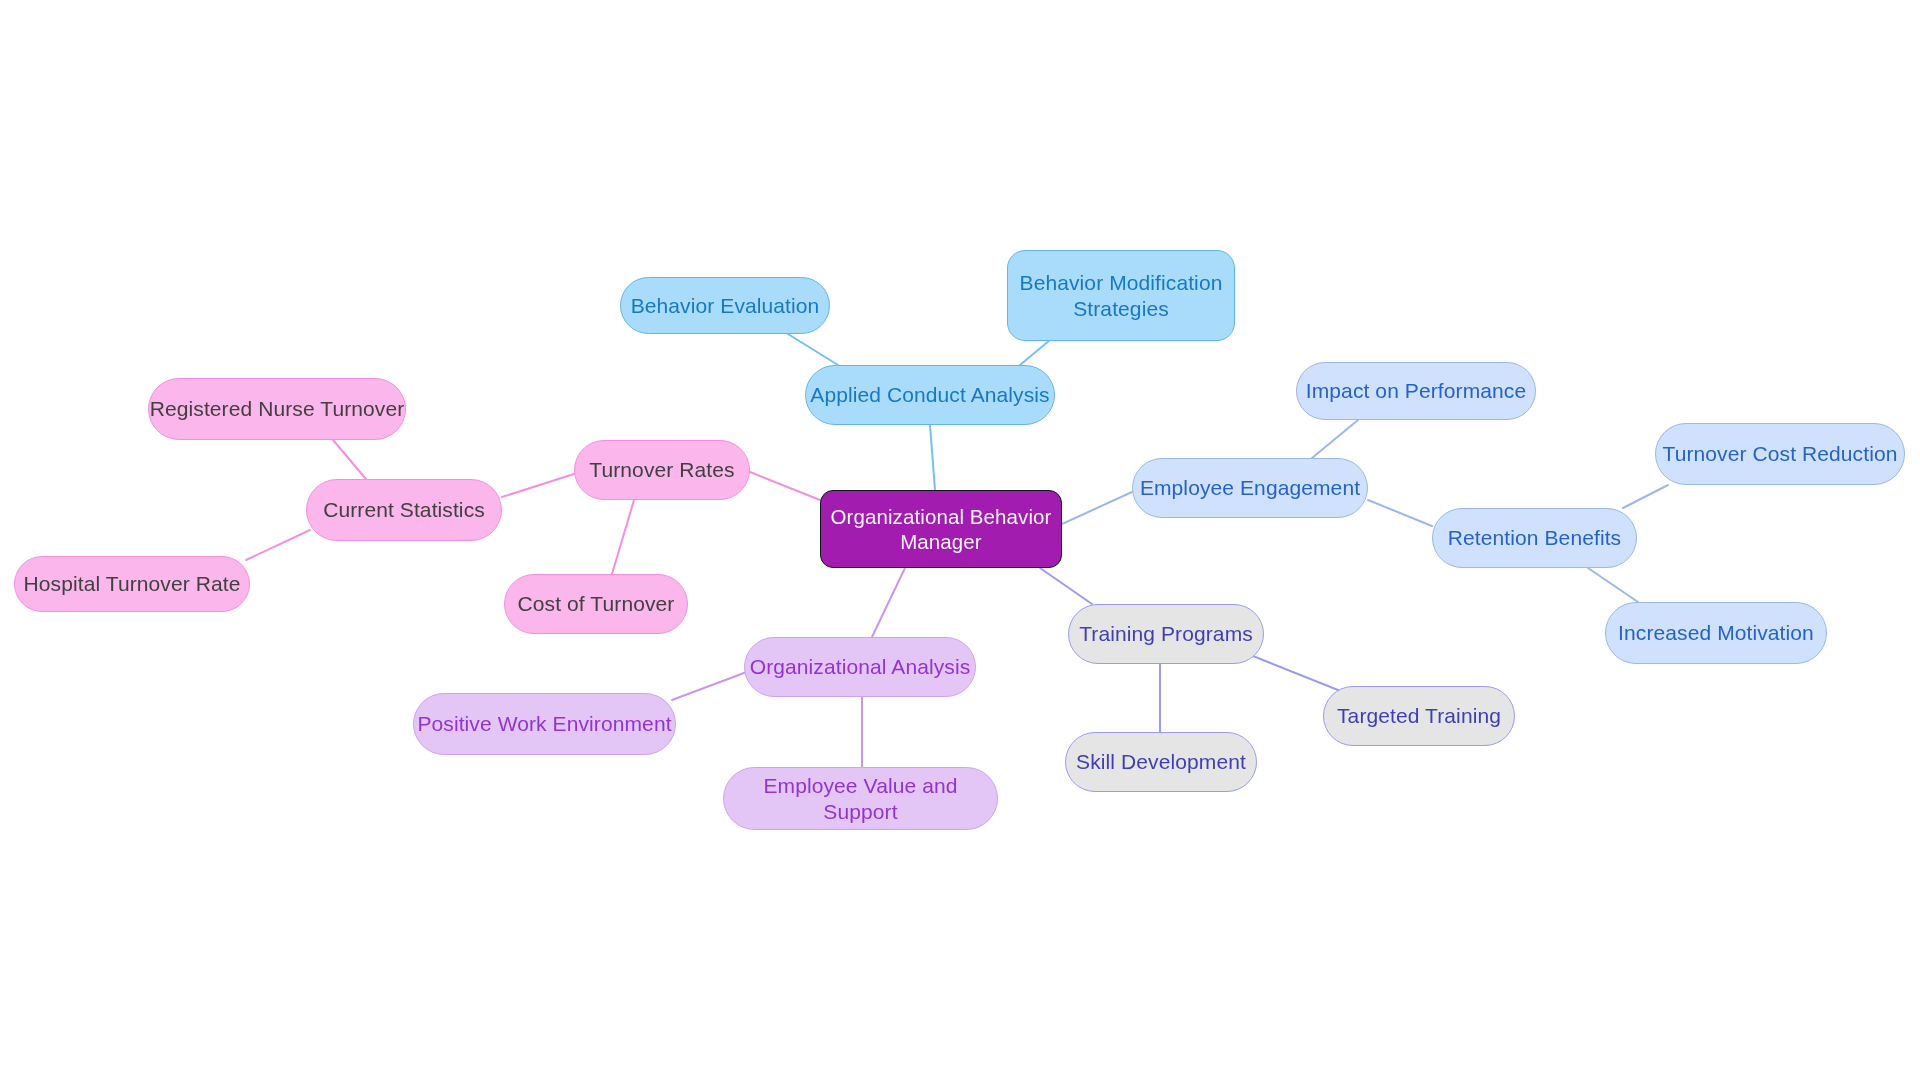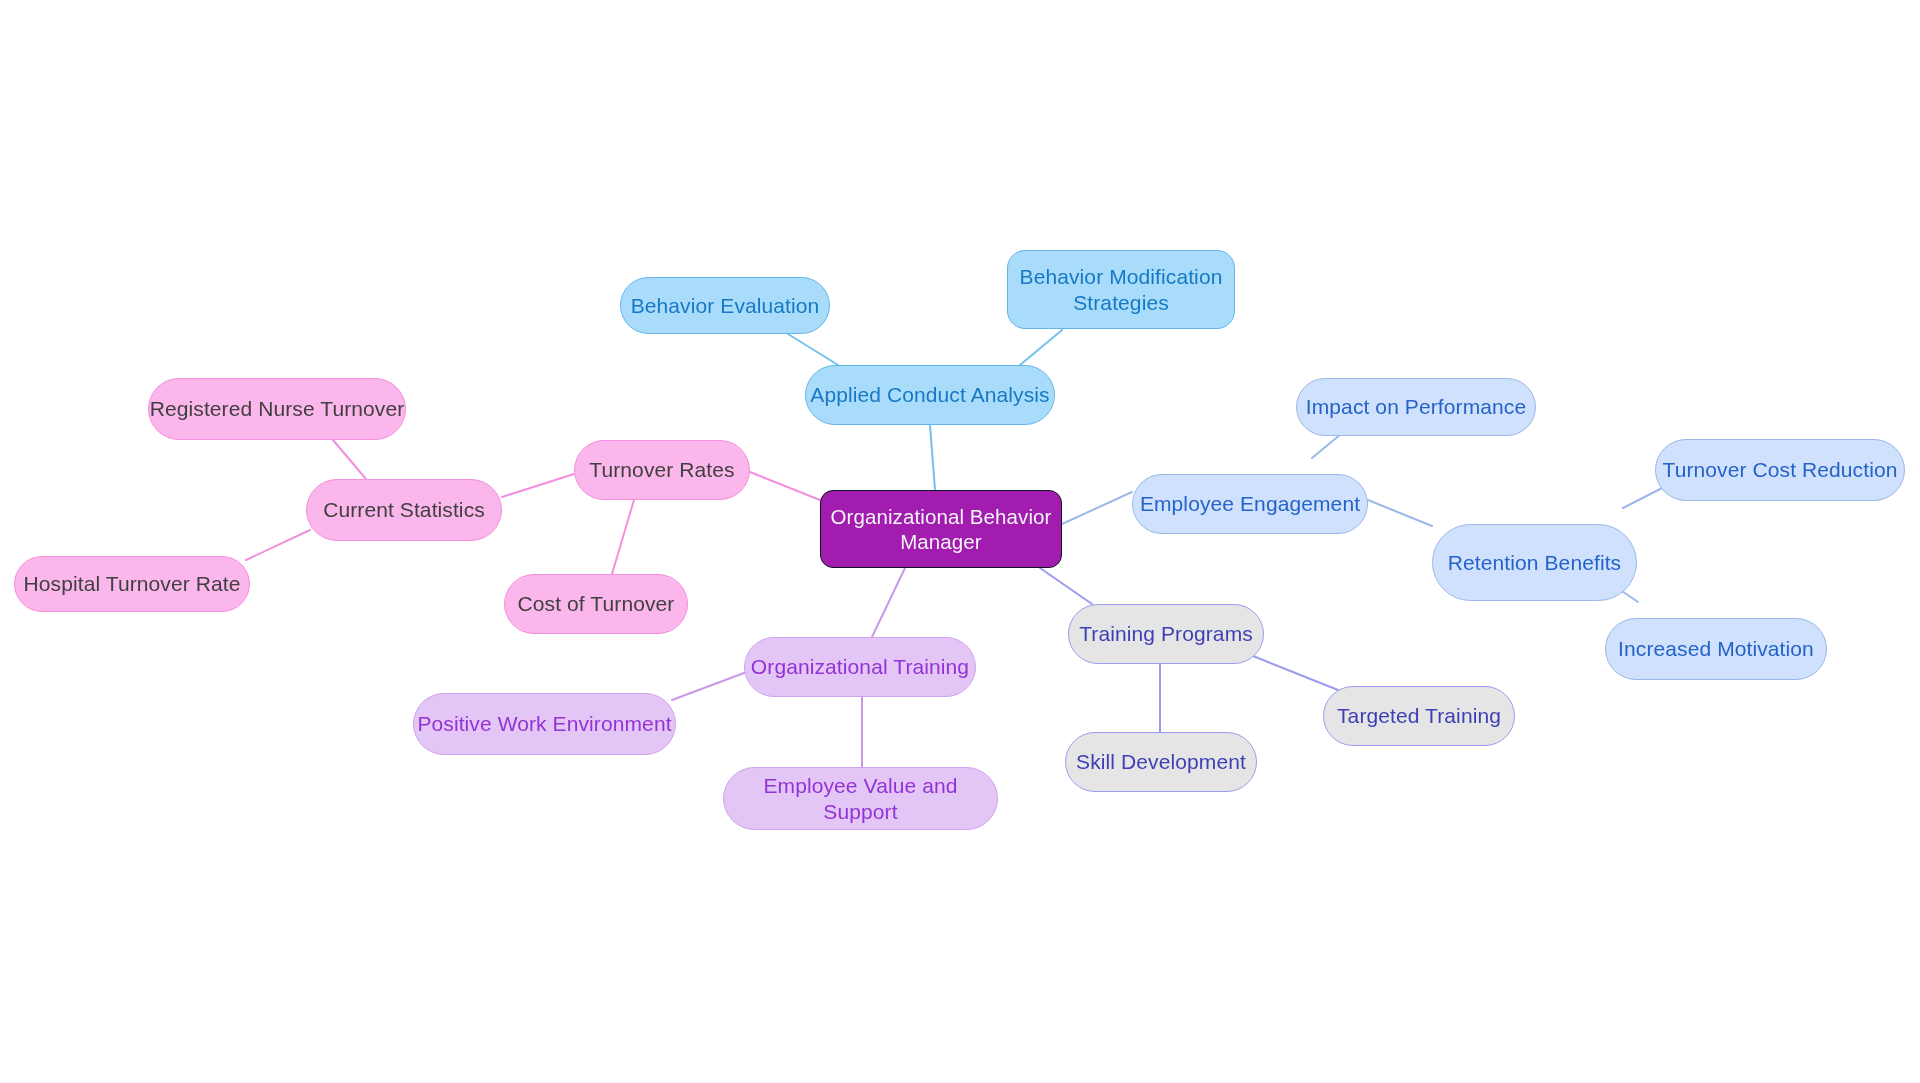--- a/index.html
+++ b/index.html
@@ -55,21 +55,21 @@
     border-radius: 999px;
     font-size: 21px;
     z-index: 4;
   }
   .node-multiline {
     border-radius: 18px;
   }
   
   .pal-blue      { background: #a9dcfb; border-color: #63b6ea; color: #1779c4; }
   
-  .pal-skyblue   { background: #cfe1fc; border-color: #9ab8e8; color: #2563c9; margin-top: 16px; }
+  .pal-skyblue   { background: #cfe1fc; border-color: #9ab8e8; color: #2563c9; }
   
   .pal-lavender  { background: #e5e5e5; border-color: #9a9cf0; color: #3f3fb5; }
   
   .pal-violet    { background: #e4c6f6; border-color: #cfa3ee; color: #9333d6; }
   
   .pal-pink      { background: #fbb6ec; border-color: #f48fdf; color: #404040; }
 </style>
 </head>
 <body>
 
@@ -92,31 +92,31 @@
       <line x1="820" y1="500" x2="750" y2="472" stroke="#f48fdf" stroke-width="2" stroke-linecap="round"></line>
       <line x1="634" y1="500" x2="612" y2="574" stroke="#f48fdf" stroke-width="2" stroke-linecap="round"></line>
       <line x1="574" y1="474" x2="502" y2="497" stroke="#f48fdf" stroke-width="2" stroke-linecap="round"></line>
       <line x1="366" y1="479" x2="333" y2="440" stroke="#f48fdf" stroke-width="2" stroke-linecap="round"></line>
       <line x1="310" y1="530" x2="246" y2="560" stroke="#f48fdf" stroke-width="2" stroke-linecap="round"></line>
     </svg>
   <div id="node-layer">
       <div class="node node-root" style="left: 820px; top: 490px; width: 242px; height: 78px;">Organizational Behavior Manager</div>
       <div class="node node-branch pal-blue" style="left: 805px; top: 365px; width: 250px; height: 60px;">Applied Conduct Analysis</div>
       <div class="node node-leaf pal-blue" style="left: 620px; top: 277px; width: 210px; height: 57px;">Behavior Evaluation</div>
-      <div class="node node-leaf pal-blue node-multiline" style="left: 1007px; top: 250px; width: 228px; height: 79px;">Behavior Modification
+      <div class="node node-leaf pal-blue node-multiline" style="left: 1007px; top: 250px; width: 228px; height: 91px;">Behavior Modification
 Strategies</div>
       <div class="node node-branch pal-skyblue" style="left: 1132px; top: 458px; width: 236px; height: 60px;">Employee Engagement</div>
       <div class="node node-leaf pal-skyblue" style="left: 1296px; top: 362px; width: 240px; height: 58px;">Impact on Performance</div>
-      <div class="node node-leaf pal-skyblue" style="left: 1432px; top: 508px; width: 205px; height: 77px;">Retention Benefits</div>
+      <div class="node node-leaf pal-skyblue" style="left: 1432px; top: 508px; width: 205px; height: 60px;">Retention Benefits</div>
       <div class="node node-leaf pal-skyblue" style="left: 1655px; top: 423px; width: 250px; height: 62px;">Turnover Cost Reduction</div>
       <div class="node node-leaf pal-skyblue" style="left: 1605px; top: 602px; width: 222px; height: 62px;">Increased Motivation</div>
       <div class="node node-branch pal-lavender" style="left: 1068px; top: 604px; width: 196px; height: 60px;">Training Programs</div>
       <div class="node node-leaf pal-lavender" style="left: 1065px; top: 732px; width: 192px; height: 60px;">Skill Development</div>
       <div class="node node-leaf pal-lavender" style="left: 1323px; top: 686px; width: 192px; height: 60px;">Targeted Training</div>
-      <div class="node node-branch pal-violet" style="left: 744px; top: 637px; width: 232px; height: 60px;">Organizational Training</div>
+      <div class="node node-branch pal-violet" style="left: 744px; top: 637px; width: 232px; height: 60px;">Organizational Analysis</div>
       <div class="node node-leaf pal-violet" style="left: 413px; top: 693px; width: 263px; height: 62px;">Positive Work Environment</div>
       <div class="node node-leaf pal-violet" style="left: 723px; top: 767px; width: 275px; height: 63px;">Employee Value and Support</div>
       <div class="node node-branch pal-pink" style="left: 574px; top: 440px; width: 176px; height: 60px;">Turnover Rates</div>
       <div class="node node-leaf pal-pink" style="left: 504px; top: 574px; width: 184px; height: 60px;">Cost of Turnover</div>
       <div class="node node-leaf pal-pink" style="left: 306px; top: 479px; width: 196px; height: 62px;">Current Statistics</div>
       <div class="node node-leaf pal-pink" style="left: 148px; top: 378px; width: 258px; height: 62px;">Registered Nurse Turnover</div>
       <div class="node node-leaf pal-pink" style="left: 14px; top: 556px; width: 236px; height: 56px;">Hospital Turnover Rate</div>
     </div>
 </div>
 

